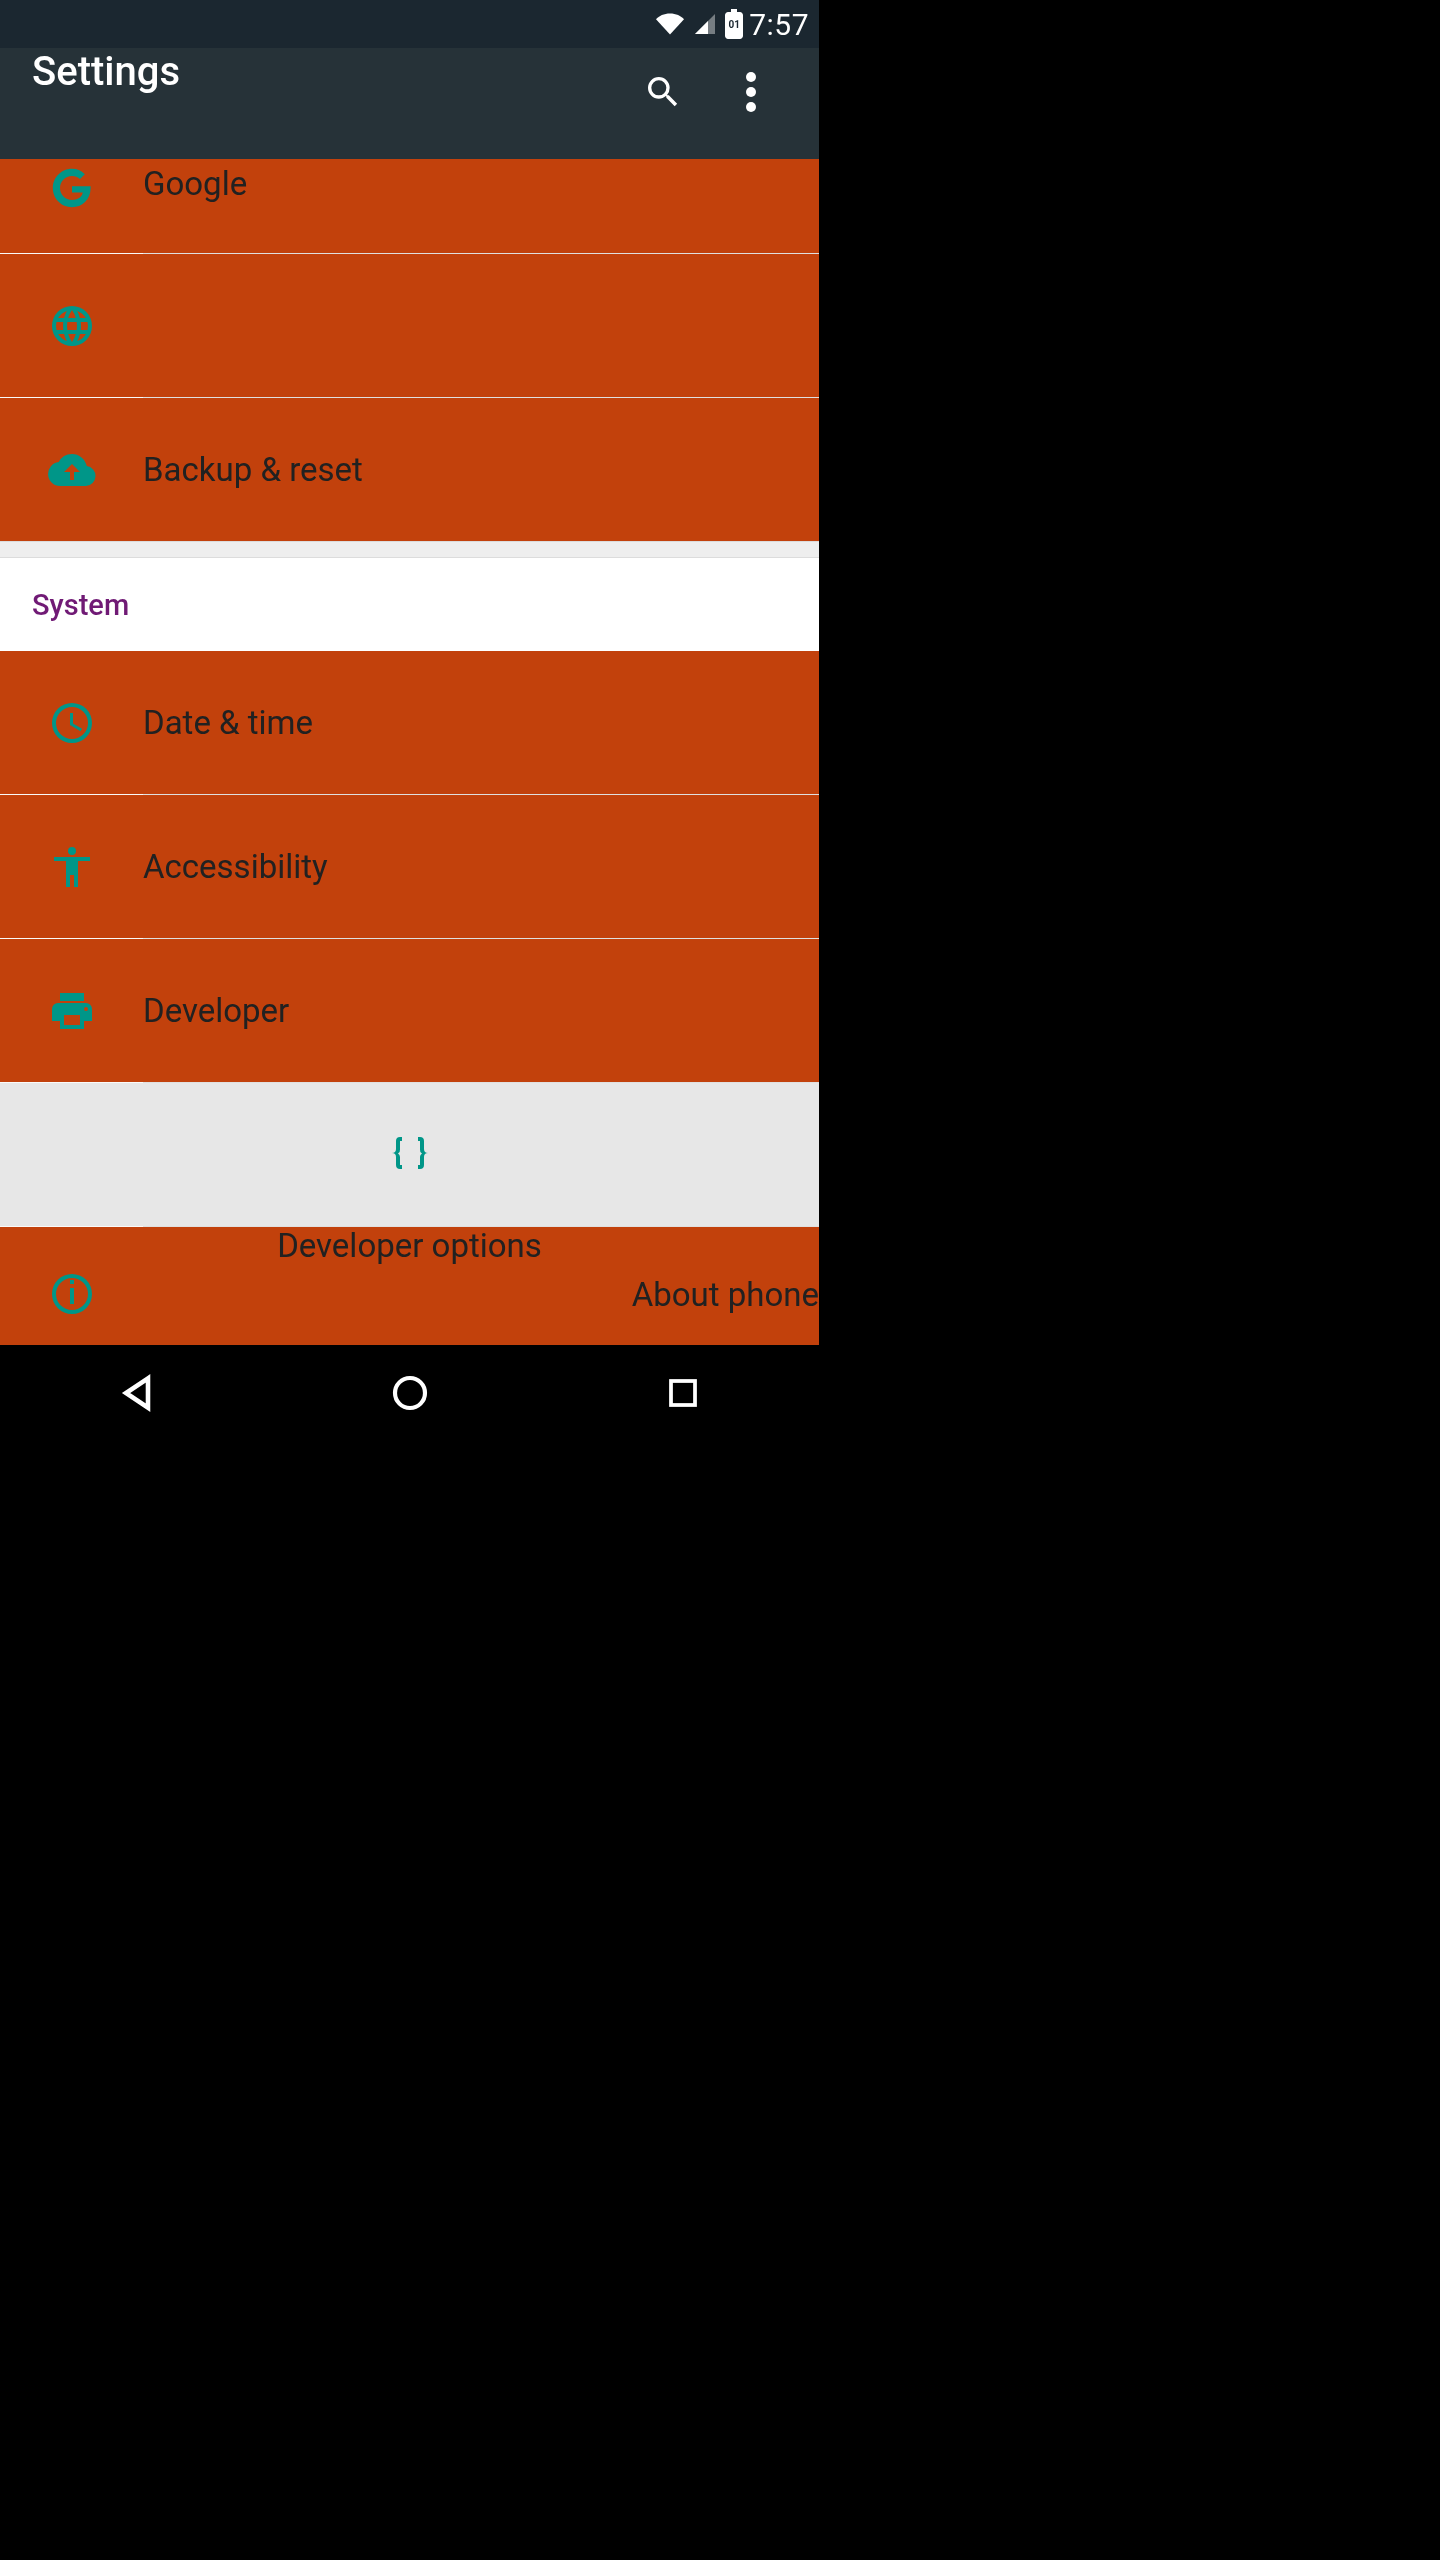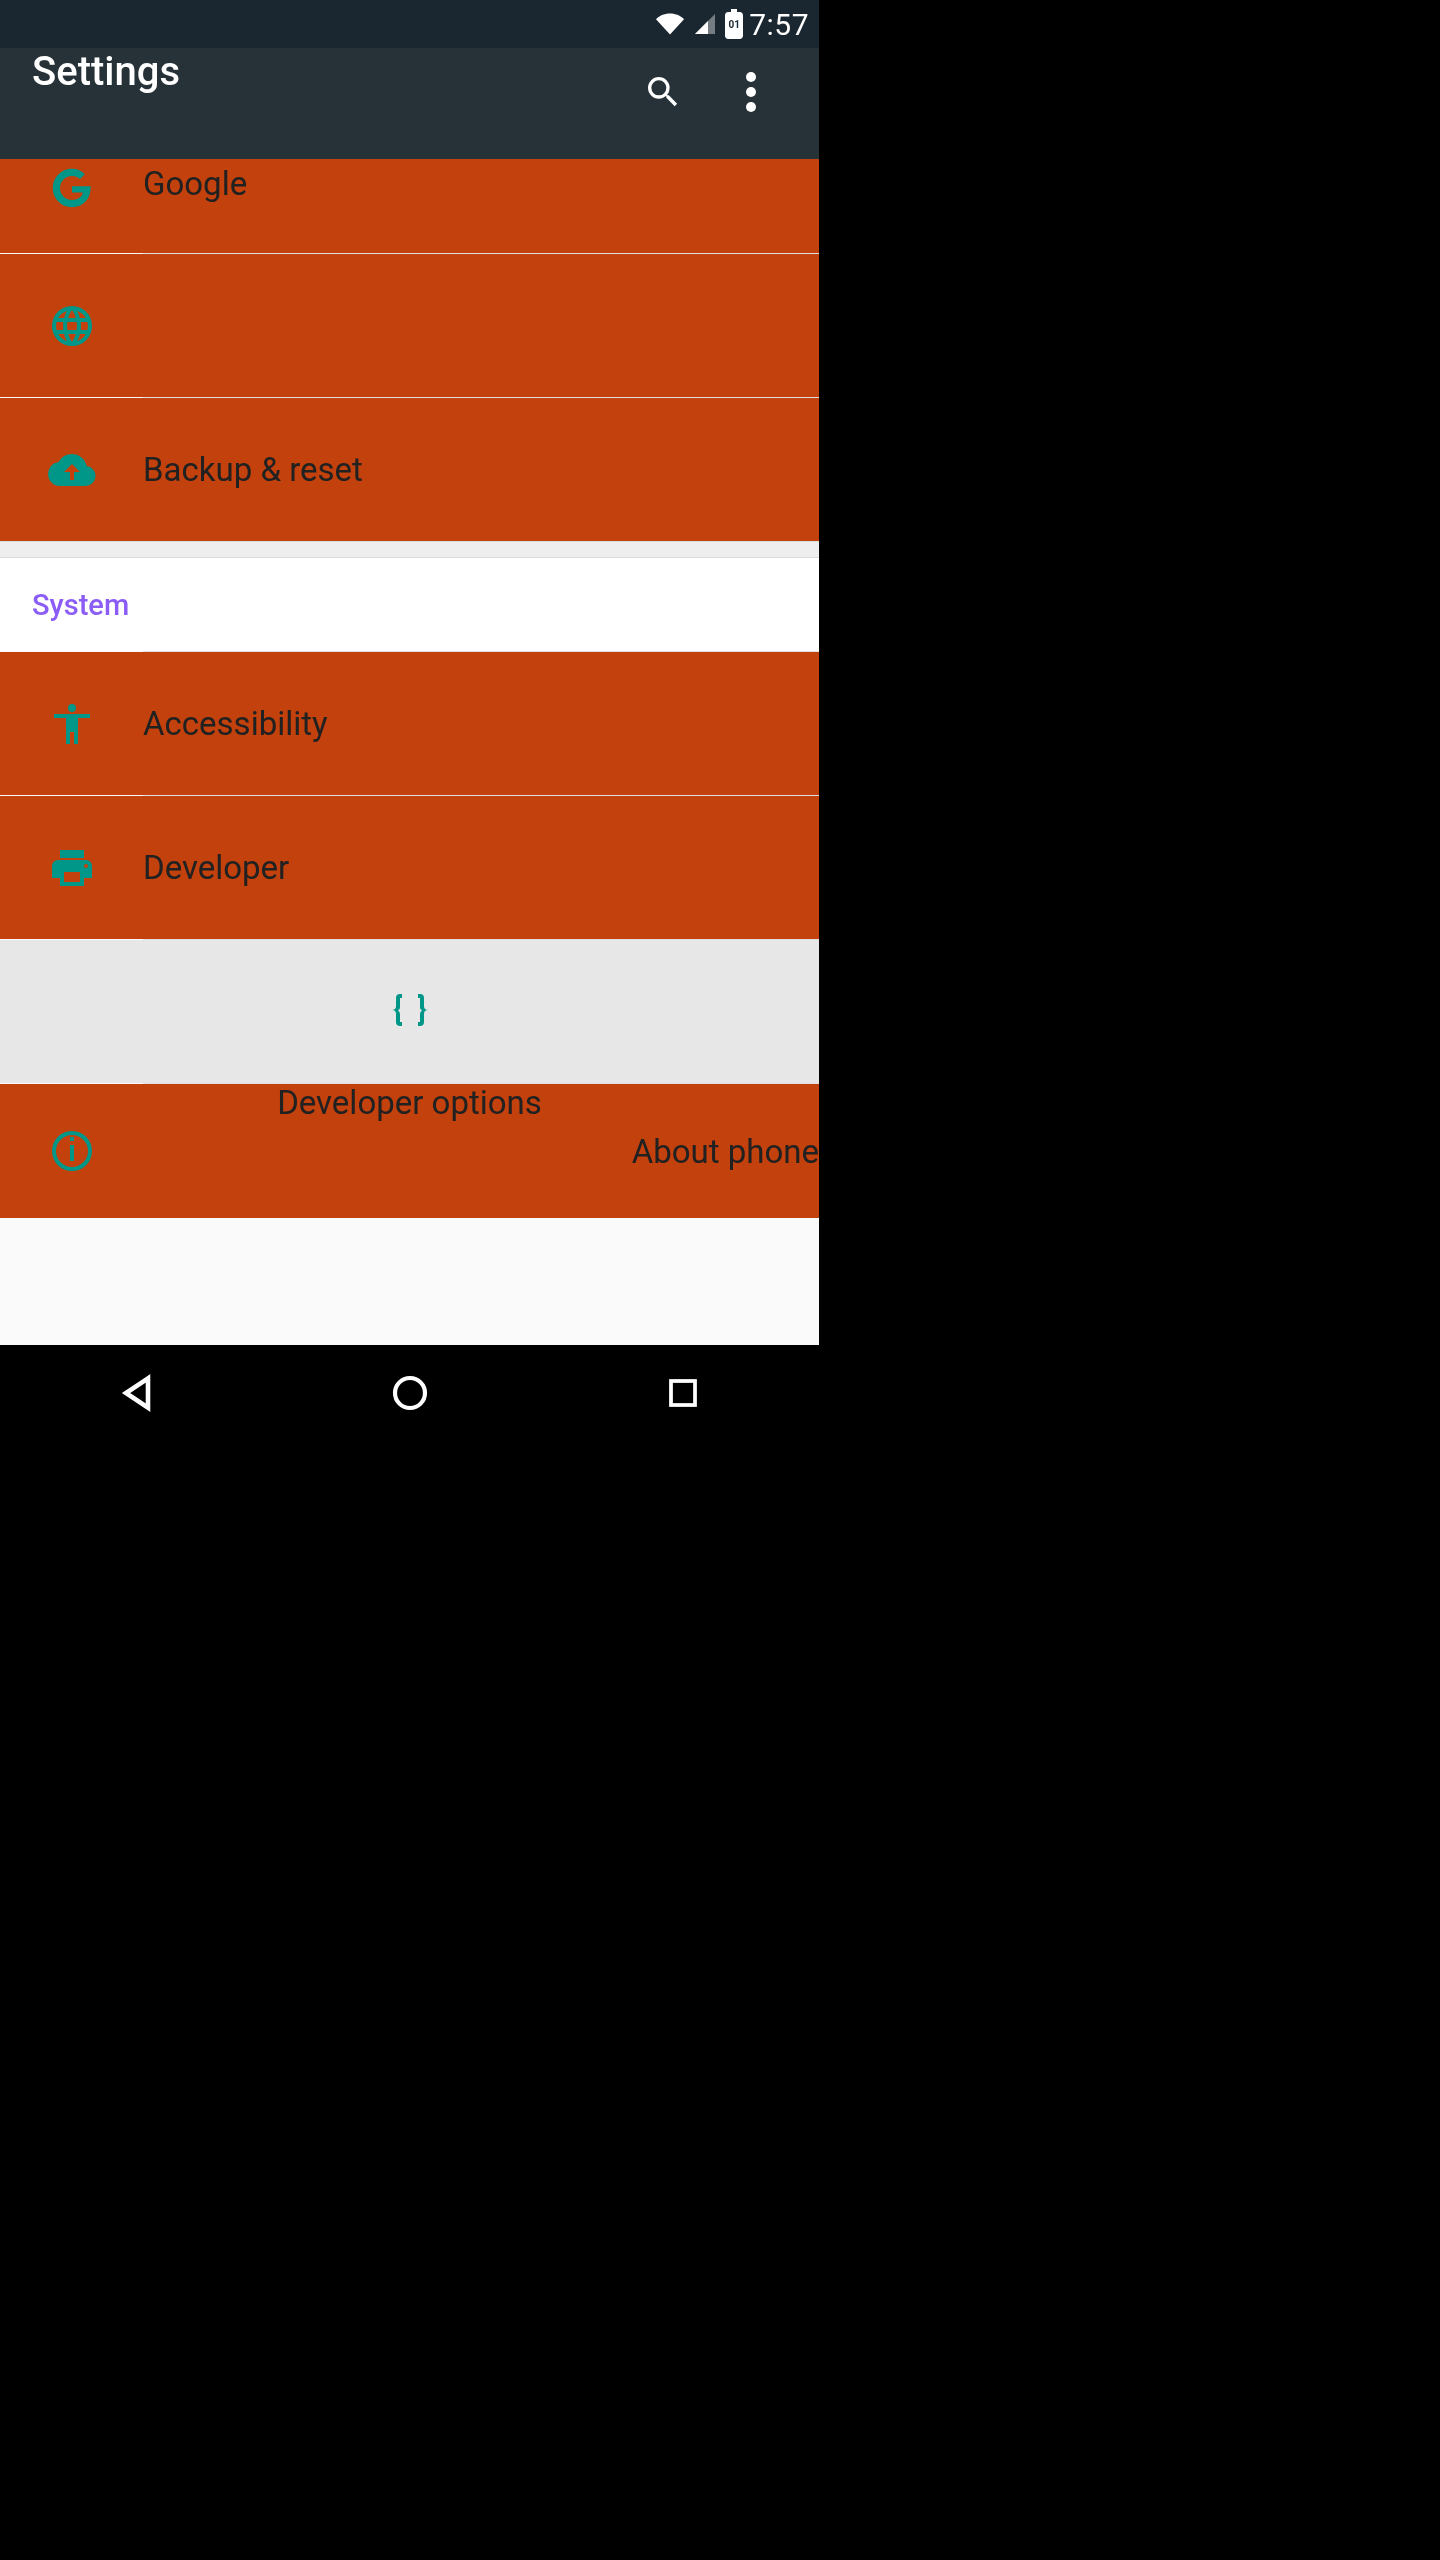--- a/index.html
+++ b/index.html
@@ -111,21 +111,21 @@
   border-bottom: 1px solid #dcdcdc;
 }
 .section-header {
   height: 93px;
   background: #fff;
   display: flex;
   align-items: center;
   padding-left: 32px;
 }
 .section-header .label {
-  color: #8b5cf6;
+  color: #701a75;
   font-size: 29px;
   font-weight: 500;
 }
 
 
 .nav-bar {
   position: absolute;
   bottom: 0;
   left: 0;
   width: 819px;
@@ -213,20 +213,28 @@
       </div>
       <div class="item-label">Backup &amp; reset</div>
     </div>
 
     <div class="section-gap"></div>
 
     <div class="section-header">
       <div class="label">System</div>
     </div>
 
+    <div class="list-item">
+      <div class="icon-cell">
+        <svg class="item-svg" viewBox="0 0 24 24">
+            <path d="M12 2a10 10 0 1 0 10 10A10 10 0 0 0 12 2zm0 18a8 8 0 1 1 8-8 8 8 0 0 1-8 8zm.5-13H11v6l5.25 3.15.75-1.23-4.5-2.67z"></path>
+          </svg>
+      </div>
+      <div class="item-label">Date &amp; time</div>
+    </div>
     <div class="divider"></div>
 
     <div class="list-item">
       <div class="icon-cell">
         <svg class="item-svg" viewBox="0 0 24 24">
             <path d="M12 2a2 2 0 1 1-2 2 2 2 0 0 1 2-2zm9 7h-6v13h-2v-6h-2v6H9V9H3V7h18z"></path>
           </svg>
       </div>
       <div class="item-label">Accessibility</div>
     </div>

